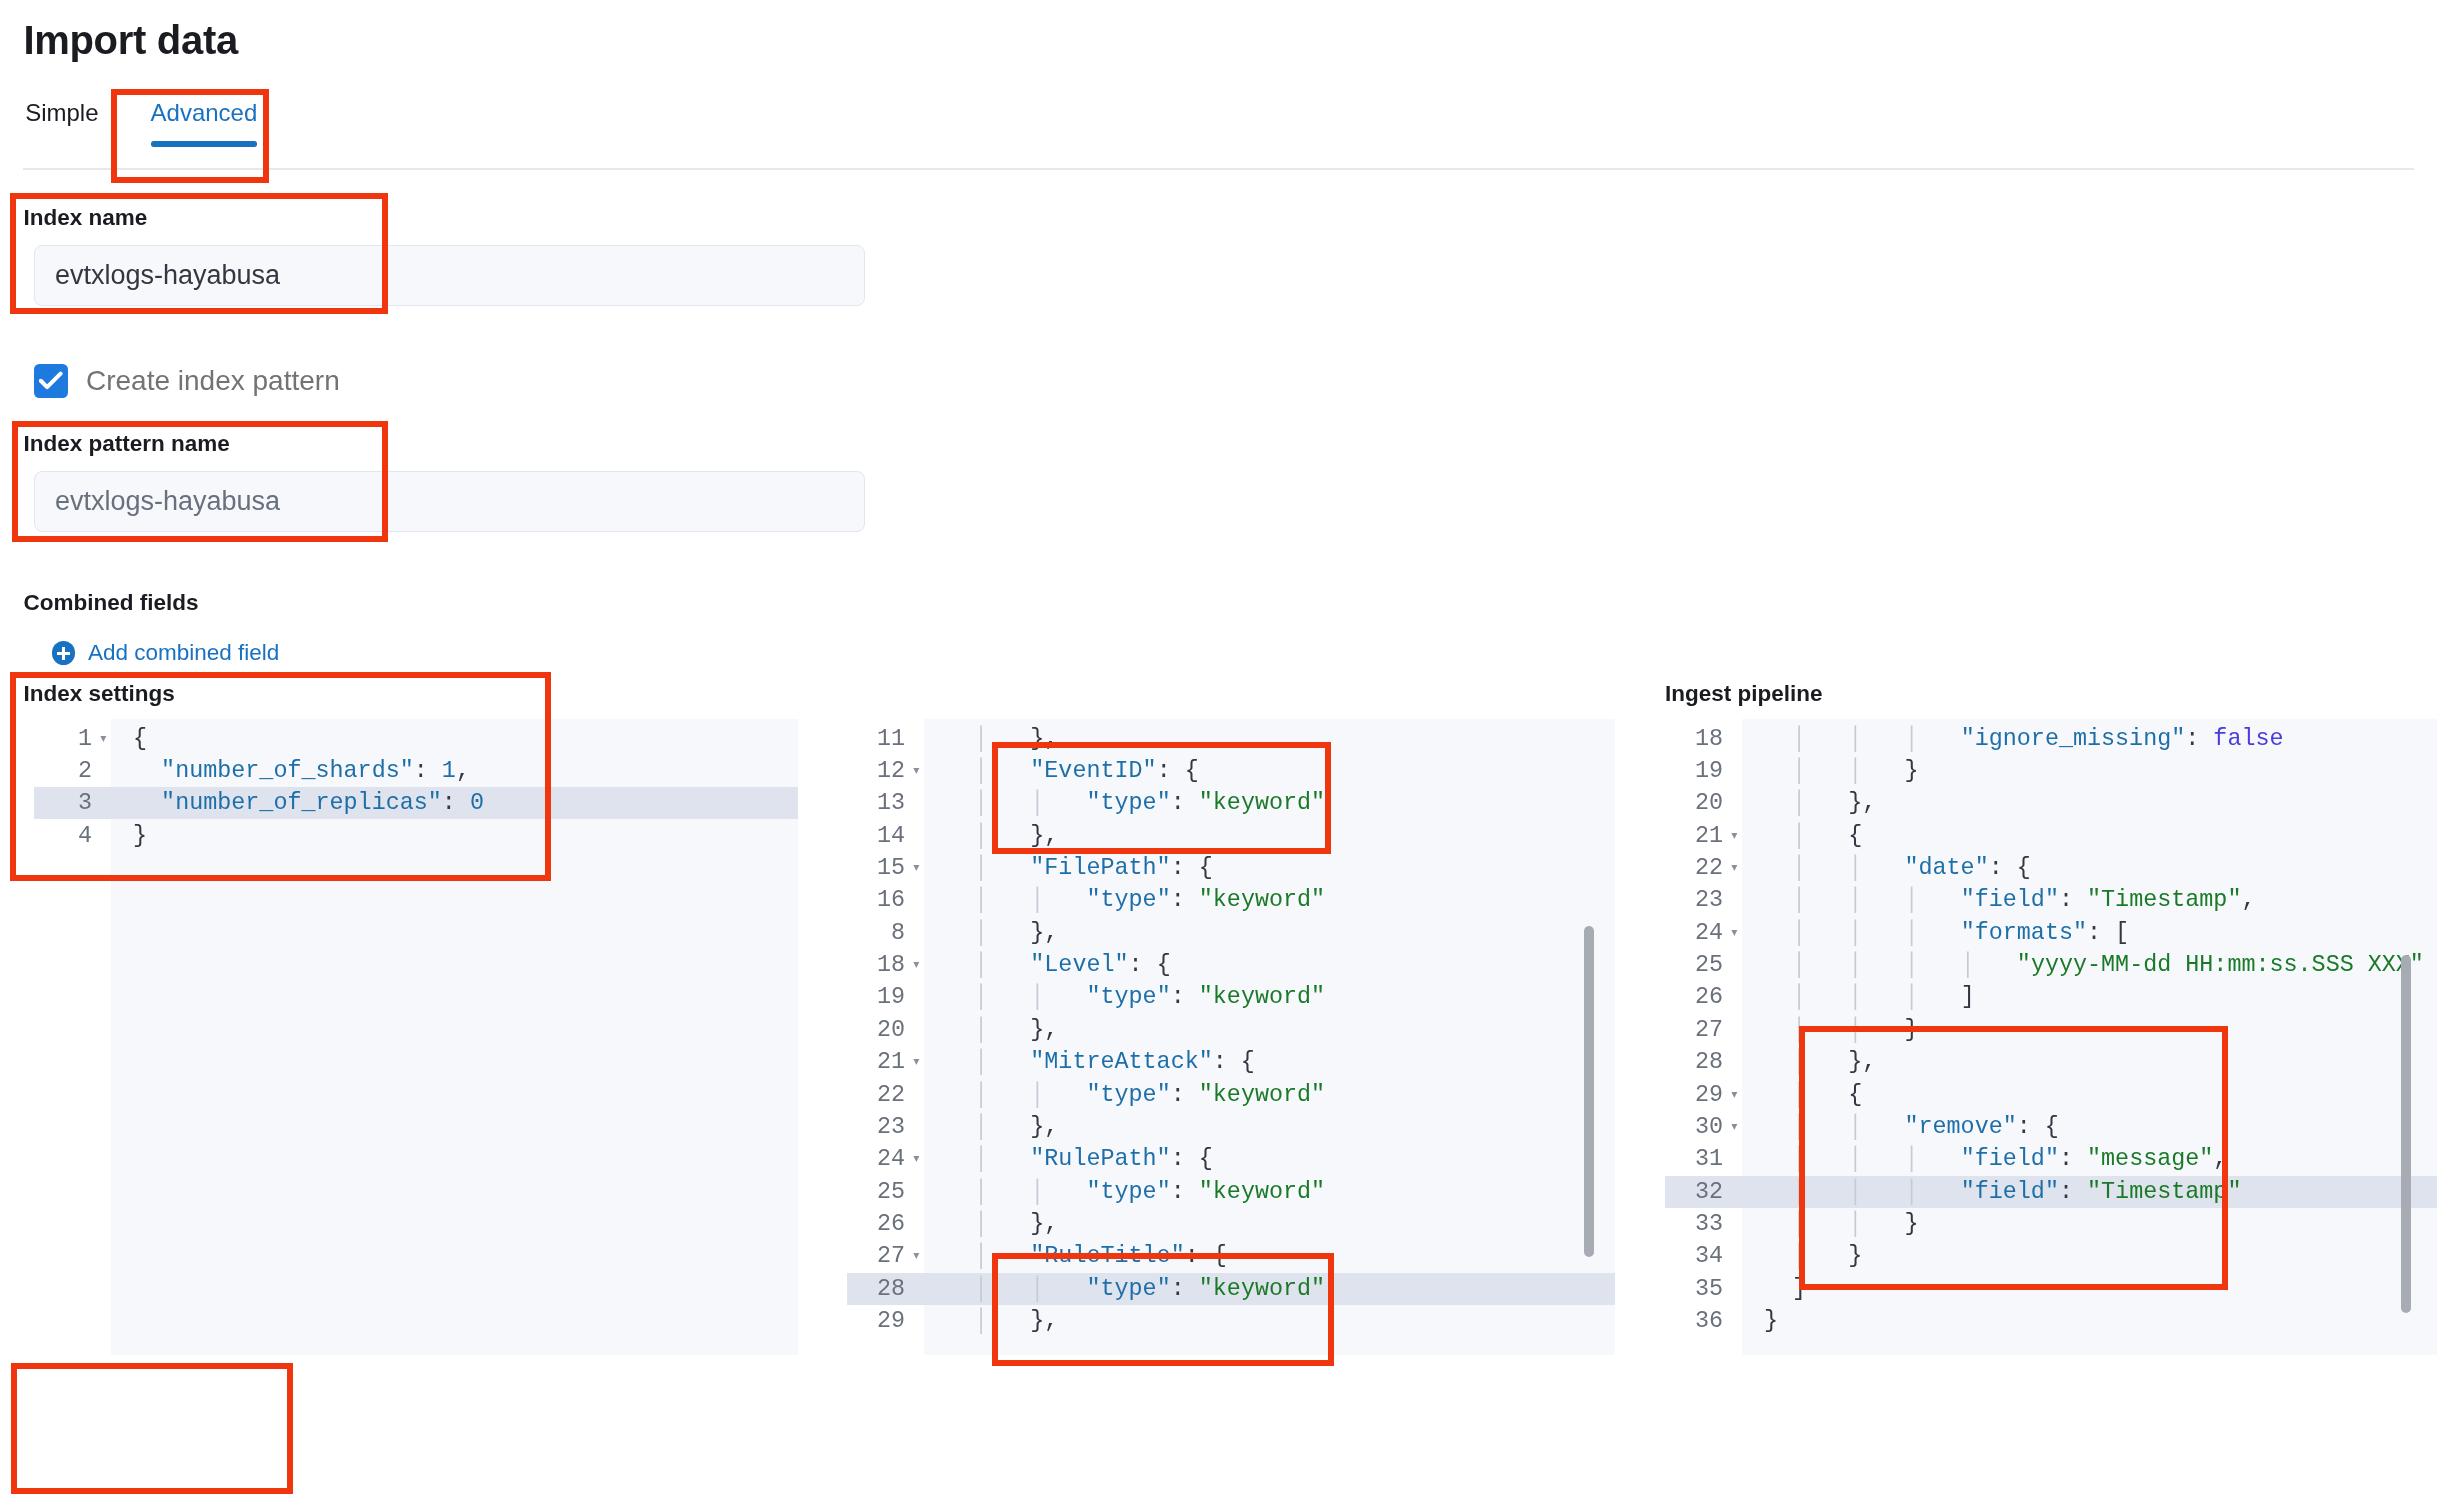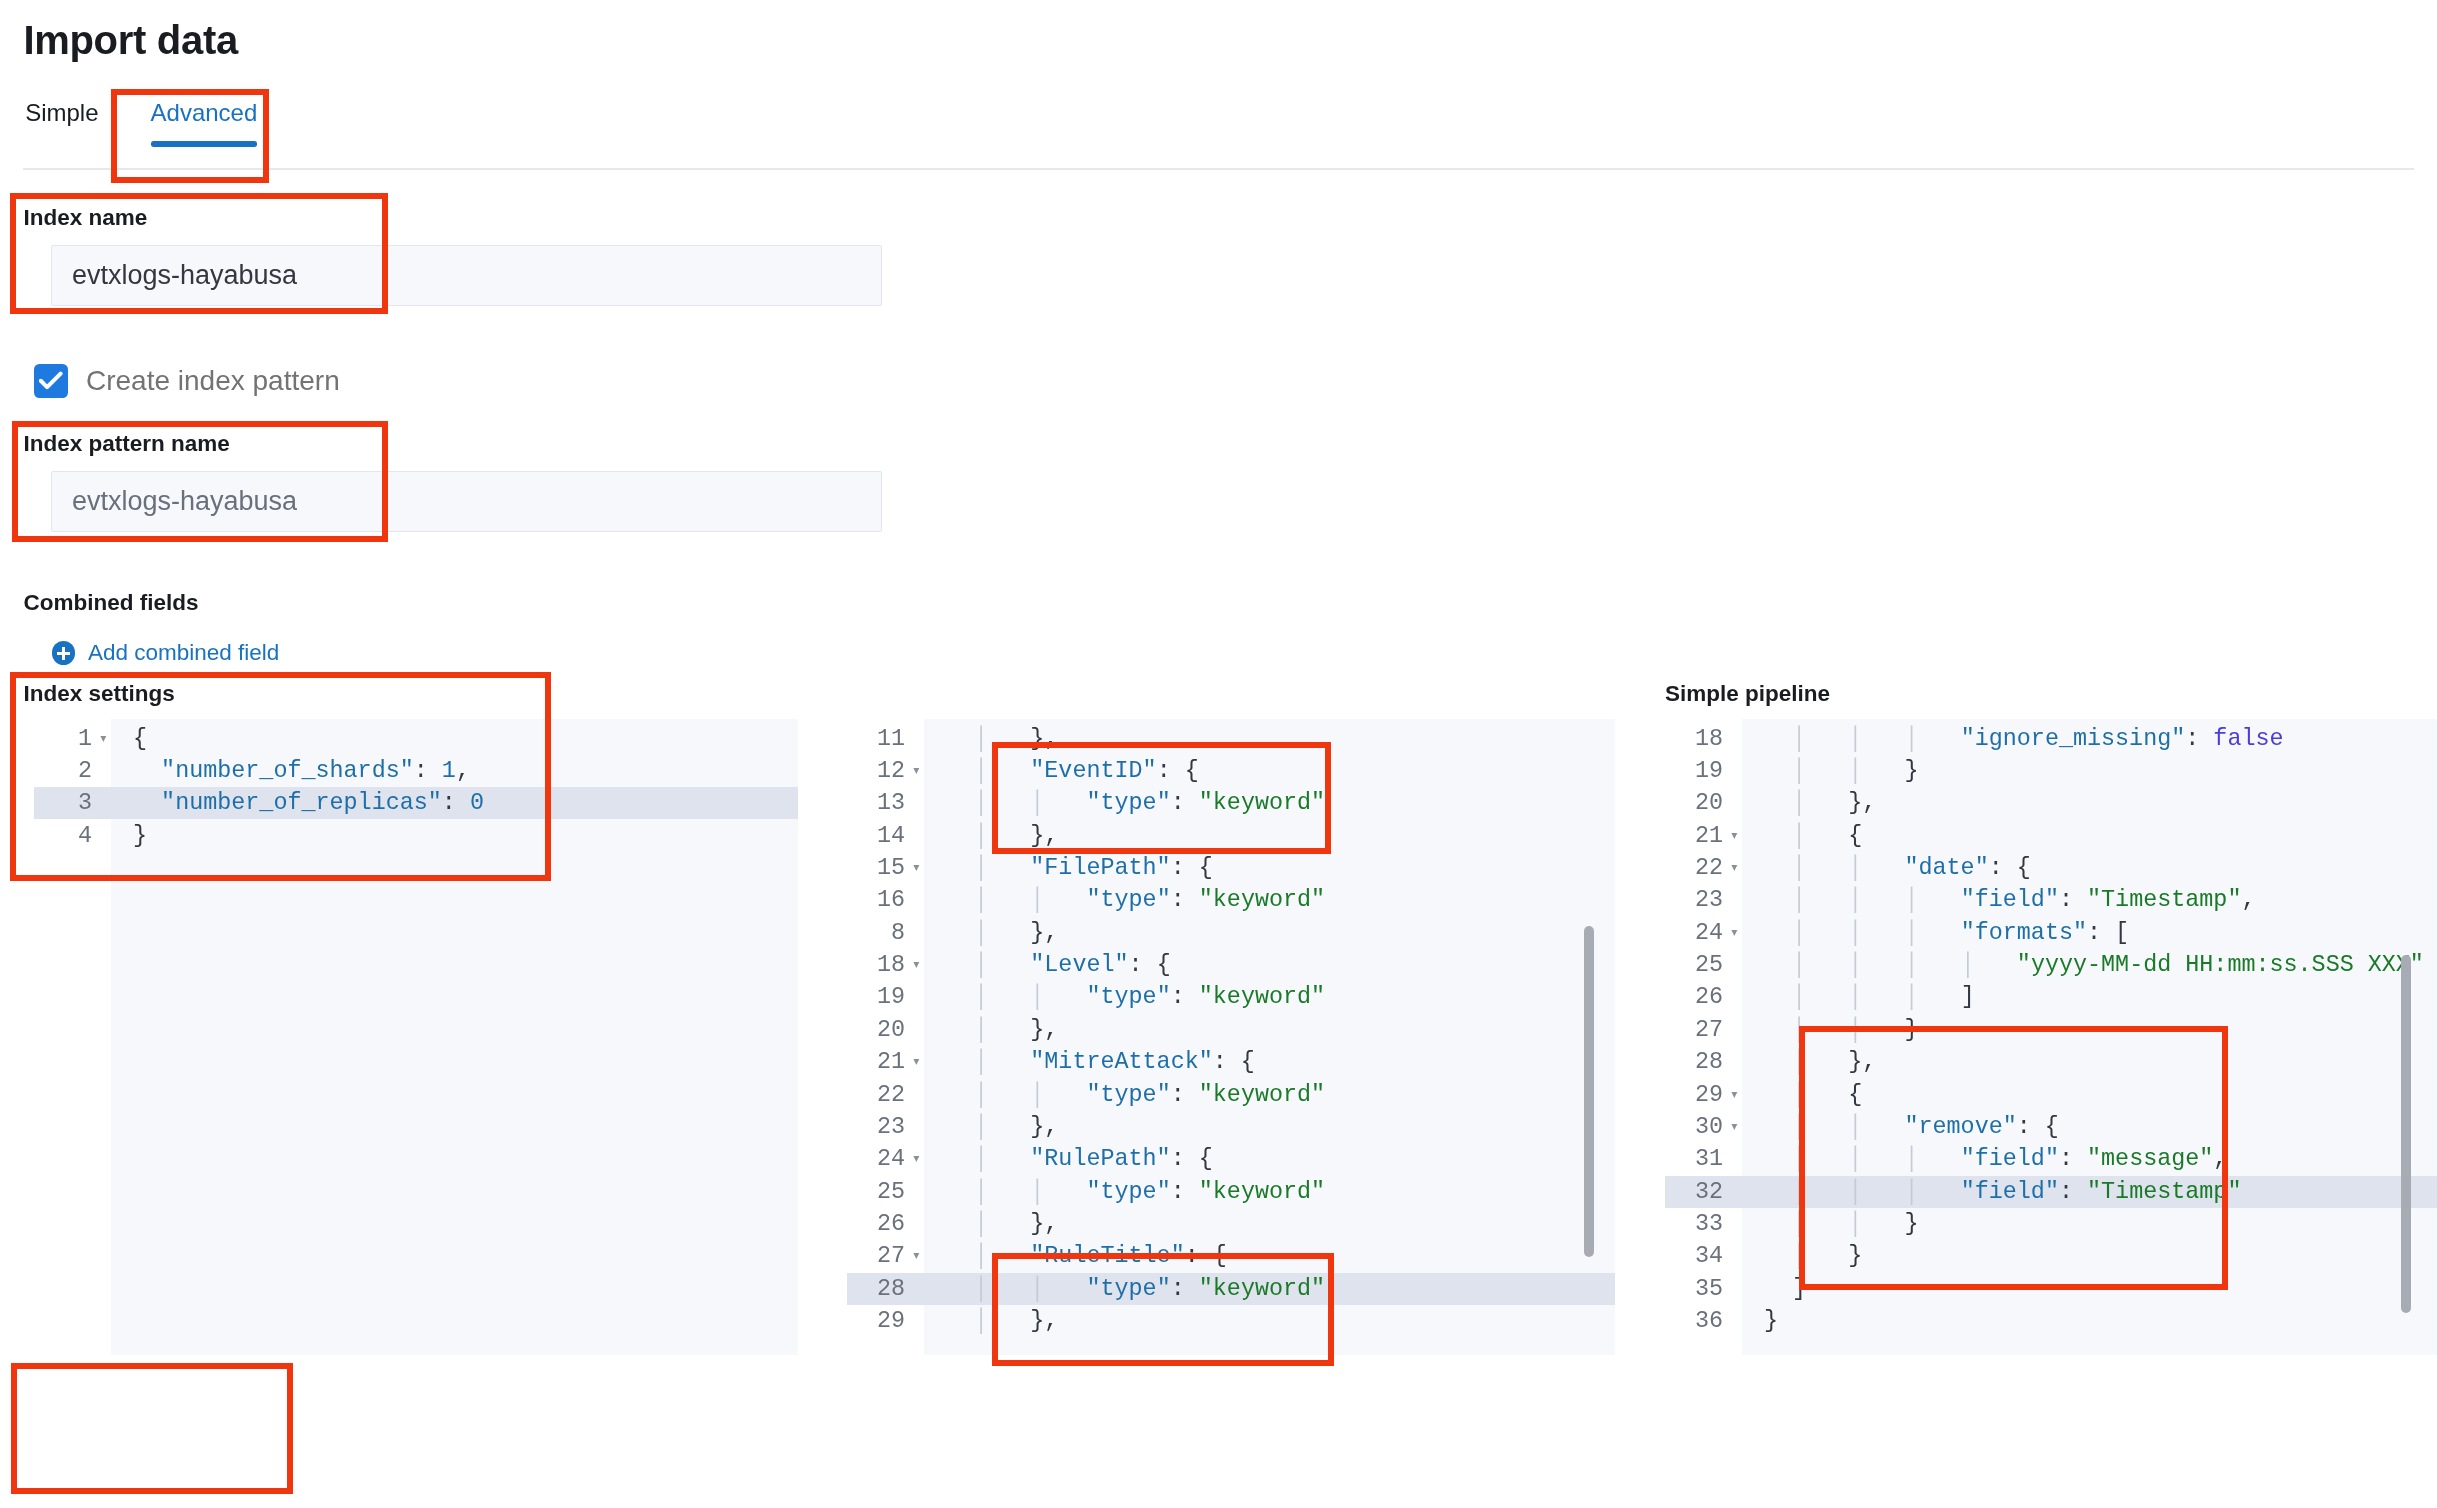--- a/index.html
+++ b/index.html
@@ -43,27 +43,26 @@
 
   
   .field-label{
     position:absolute;font-size:22.5px;font-weight:700;color:#1a1c21;
   }
   .text-input{
     position:absolute;
     box-sizing:border-box;
     background:#f7f8fc;
     border:0.9px solid #e3e6ef;
-    border-radius:2px;
+    border-radius:8px;
     font-size:27px;
     color:#343741;
     padding:0 20px;
     display:flex;align-items:center;
     font-family:"Liberation Sans", sans-serif;
-    margin-left:17px;
   }
   .text-input.muted{color:#69707d;}
 
   
   .checkbox-row{position:absolute;left:34px;top:364px;display:flex;align-items:center;gap:18px;}
   .checkbox{
     width:34px;height:34px;border-radius:5.4px;background:#1f7ae0;
     position:relative;flex:none;cursor:pointer;
   }
   .checkbox svg{position:absolute;left:5.4px;top:6.3px;}
@@ -217,21 +216,21 @@
         <div class="ln" style="top: 424px;"><span class="num">24</span><span class="fold">▾</span><span class="code"><span class="tok-punc"> </span><span class="tok-punc"> </span><span class="tok-guide">│</span><span class="tok-punc"> </span><span class="tok-punc"> </span><span class="tok-punc"> </span><span class="tok-key">"RulePath"</span><span class="tok-punc">:</span><span class="tok-punc"> </span><span class="tok-punc">{</span></span></div>
         <div class="ln" style="top: 457px;"><span class="num">25</span><span class="code"><span class="tok-punc"> </span><span class="tok-punc"> </span><span class="tok-guide">│</span><span class="tok-punc"> </span><span class="tok-punc"> </span><span class="tok-punc"> </span><span class="tok-guide">│</span><span class="tok-punc"> </span><span class="tok-punc"> </span><span class="tok-punc"> </span><span class="tok-key">"type"</span><span class="tok-punc">:</span><span class="tok-punc"> </span><span class="tok-str">"keyword"</span></span></div>
         <div class="ln" style="top: 489px;"><span class="num">26</span><span class="code"><span class="tok-punc"> </span><span class="tok-punc"> </span><span class="tok-guide">│</span><span class="tok-punc"> </span><span class="tok-punc"> </span><span class="tok-punc"> </span><span class="tok-punc">}</span><span class="tok-punc">,</span></span></div>
         <div class="ln" style="top: 521px;"><span class="num">27</span><span class="fold">▾</span><span class="code"><span class="tok-punc"> </span><span class="tok-punc"> </span><span class="tok-guide">│</span><span class="tok-punc"> </span><span class="tok-punc"> </span><span class="tok-punc"> </span><span class="tok-key">"RuleTitle"</span><span class="tok-punc">:</span><span class="tok-punc"> </span><span class="tok-punc">{</span></span></div>
         <div class="ln hl" style="top: 554px;"><span class="num">28</span><span class="code"><span class="tok-punc"> </span><span class="tok-punc"> </span><span class="tok-guide">│</span><span class="tok-punc"> </span><span class="tok-punc"> </span><span class="tok-punc"> </span><span class="tok-guide">│</span><span class="tok-punc"> </span><span class="tok-punc"> </span><span class="tok-punc"> </span><span class="tok-key">"type"</span><span class="tok-punc">:</span><span class="tok-punc"> </span><span class="tok-str">"keyword"</span></span></div>
         <div class="ln" style="top: 586px;"><span class="num">29</span><span class="code"><span class="tok-punc"> </span><span class="tok-punc"> </span><span class="tok-guide">│</span><span class="tok-punc"> </span><span class="tok-punc"> </span><span class="tok-punc"> </span><span class="tok-punc">}</span><span class="tok-punc">,</span></span></div>
       </div>
     <div class="vscroll" style="right:20.7px;top:207px;height:331px;"></div>
   </div>
 
-  <div class="editor-title" style="left:1665px;top:681px;">Simple pipeline</div>
+  <div class="editor-title" style="left:1665px;top:681px;">Ingest pipeline</div>
   <div class="editor" id="ed-ingest" style="left:1665px;top:719px;width:773px;height:636px;">
     <div class="gutter"></div>
     <div class="gutter-strip"></div>
     <div class="code-area">
         <div class="ln" style="top: 3.6px;"><span class="num">18</span><span class="code"><span class="tok-punc"> </span><span class="tok-punc"> </span><span class="tok-guide">│</span><span class="tok-punc"> </span><span class="tok-punc"> </span><span class="tok-punc"> </span><span class="tok-guide">│</span><span class="tok-punc"> </span><span class="tok-punc"> </span><span class="tok-punc"> </span><span class="tok-guide">│</span><span class="tok-punc"> </span><span class="tok-punc"> </span><span class="tok-punc"> </span><span class="tok-key">"ignore_missing"</span><span class="tok-punc">:</span><span class="tok-punc"> </span><span class="tok-bool">false</span></span></div>
         <div class="ln" style="top: 36px;"><span class="num">19</span><span class="code"><span class="tok-punc"> </span><span class="tok-punc"> </span><span class="tok-guide">│</span><span class="tok-punc"> </span><span class="tok-punc"> </span><span class="tok-punc"> </span><span class="tok-guide">│</span><span class="tok-punc"> </span><span class="tok-punc"> </span><span class="tok-punc"> </span><span class="tok-punc">}</span></span></div>
         <div class="ln" style="top: 68px;"><span class="num">20</span><span class="code"><span class="tok-punc"> </span><span class="tok-punc"> </span><span class="tok-guide">│</span><span class="tok-punc"> </span><span class="tok-punc"> </span><span class="tok-punc"> </span><span class="tok-punc">}</span><span class="tok-punc">,</span></span></div>
         <div class="ln" style="top: 101px;"><span class="num">21</span><span class="fold">▾</span><span class="code"><span class="tok-punc"> </span><span class="tok-punc"> </span><span class="tok-guide">│</span><span class="tok-punc"> </span><span class="tok-punc"> </span><span class="tok-punc"> </span><span class="tok-punc">{</span></span></div>
         <div class="ln" style="top: 133px;"><span class="num">22</span><span class="fold">▾</span><span class="code"><span class="tok-punc"> </span><span class="tok-punc"> </span><span class="tok-guide">│</span><span class="tok-punc"> </span><span class="tok-punc"> </span><span class="tok-punc"> </span><span class="tok-guide">│</span><span class="tok-punc"> </span><span class="tok-punc"> </span><span class="tok-punc"> </span><span class="tok-key">"date"</span><span class="tok-punc">:</span><span class="tok-punc"> </span><span class="tok-punc">{</span></span></div>
         <div class="ln" style="top: 165px;"><span class="num">23</span><span class="code"><span class="tok-punc"> </span><span class="tok-punc"> </span><span class="tok-guide">│</span><span class="tok-punc"> </span><span class="tok-punc"> </span><span class="tok-punc"> </span><span class="tok-guide">│</span><span class="tok-punc"> </span><span class="tok-punc"> </span><span class="tok-punc"> </span><span class="tok-guide">│</span><span class="tok-punc"> </span><span class="tok-punc"> </span><span class="tok-punc"> </span><span class="tok-key">"field"</span><span class="tok-punc">:</span><span class="tok-punc"> </span><span class="tok-str">"Timestamp"</span><span class="tok-punc">,</span></span></div>

